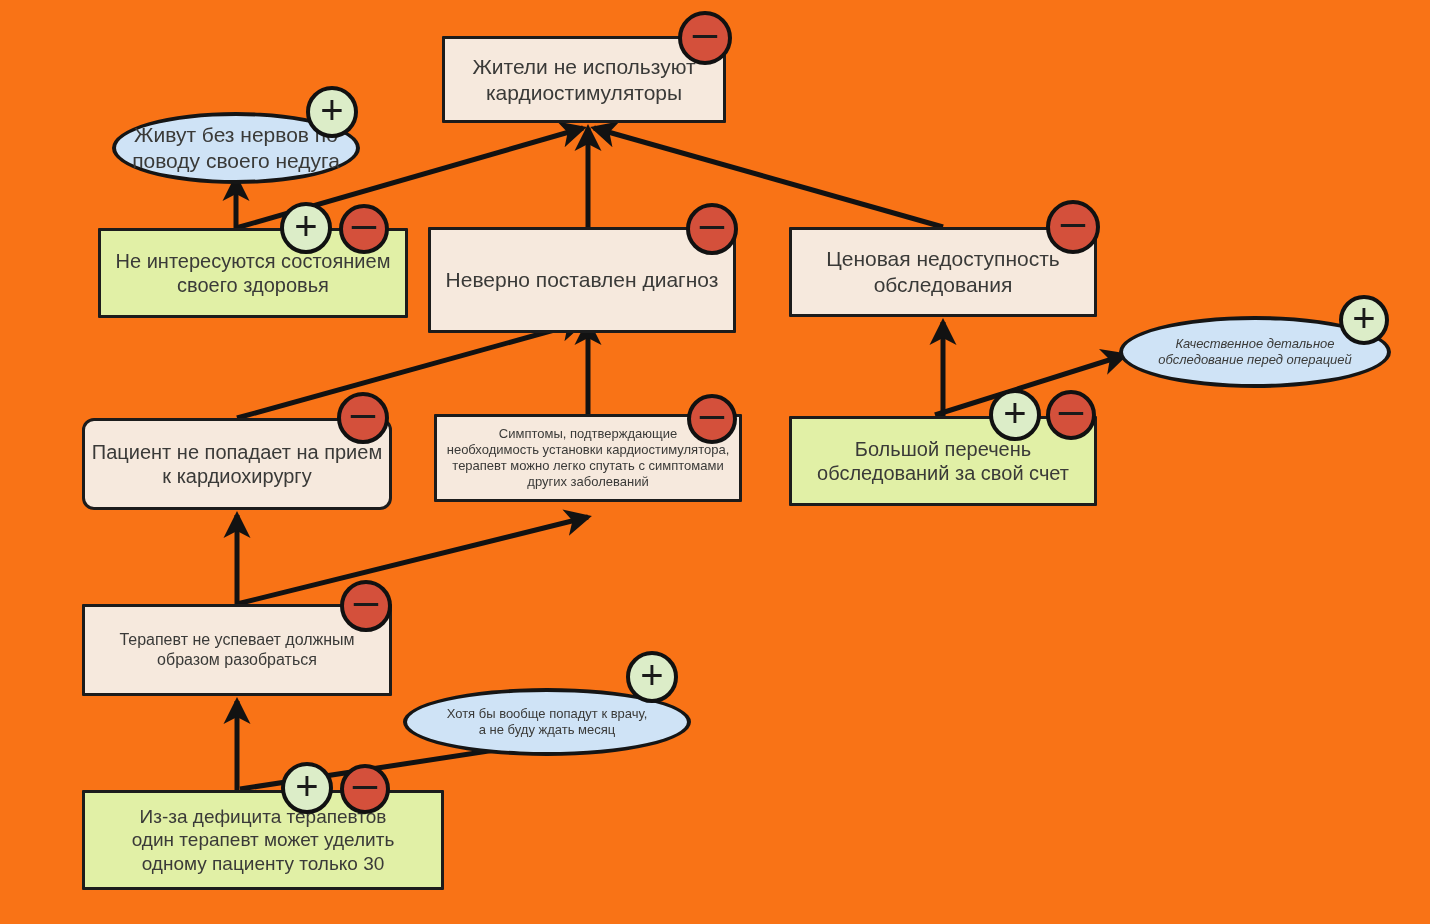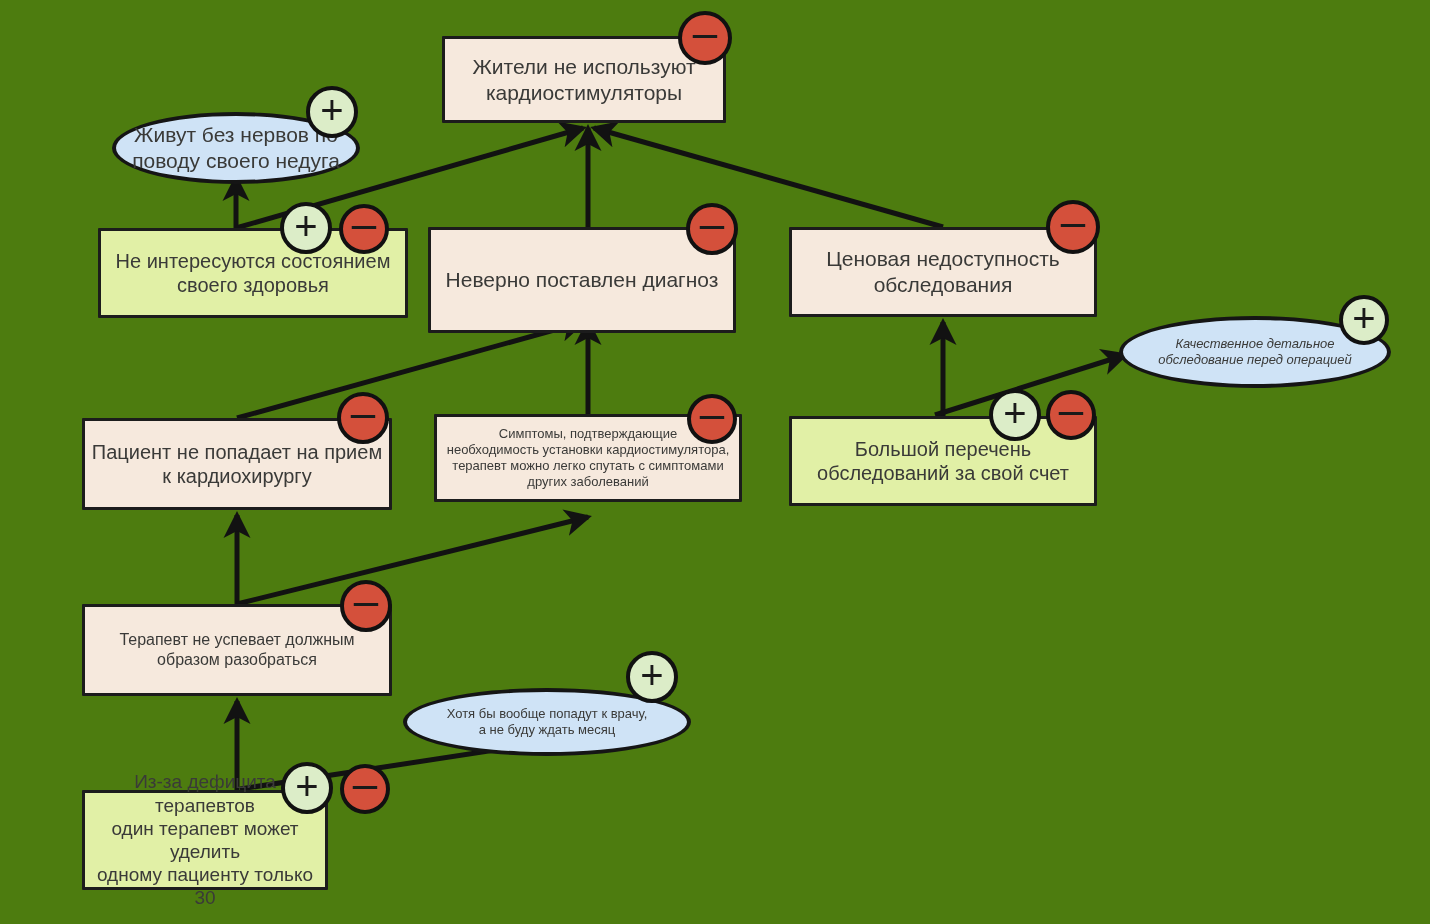--- a/index.html
+++ b/index.html
@@ -4,21 +4,21 @@
 <style>
   html, body {
     margin: 0;
     padding: 0;
     background: #ffffff;
   }
   #canvas {
     position: relative;
     width: 1430px;
     height: 924px;
-    background: #4d7c0f;
+    background: #f97316;
     font-family: "Liberation Sans", sans-serif;
     overflow: hidden;
   }
   #edges {
     position: absolute;
     left: 0;
     top: 0;
     width: 1430px;
     height: 924px;
     pointer-events: none;
@@ -122,21 +122,21 @@
         <div class="node box beige" style="left: 789px; top: 227px; width: 308px; height: 90px; font-size: 21px;">Ценовая недоступность
 обследования</div>
         <div class="badge minus" style="left: 1046px; top: 200px; width: 54px; height: 54px;">–</div>
       </div>
       <div style="position: absolute; left: 0px; top: 0px;">
         <div class="node ellipse" style="left: 1119px; top: 316px; width: 272px; height: 72px; font-size: 13px; font-style: italic;">Качественное детальное
 обследование перед операцией</div>
         <div class="badge plus" style="left: 1339px; top: 295px; width: 50px; height: 50px;">+</div>
       </div>
       <div style="position: absolute; left: 0px; top: 0px;">
-        <div class="node box beige" style="left: 82px; top: 418px; width: 310px; height: 92px; font-size: 20px;">Пациент не попадает на прием
+        <div class="node box beige" style="left: 82px; top: 418px; width: 310px; height: 92px; font-size: 20px; border-radius: 12px;">Пациент не попадает на прием
 к кардиохирургу</div>
         <div class="badge minus" style="left: 337px; top: 392px; width: 52px; height: 52px;">–</div>
       </div>
       <div style="position: absolute; left: 0px; top: 0px;">
         <div class="node box beige" style="left: 434px; top: 414px; width: 308px; height: 88px; font-size: 13px;">Симптомы, подтверждающие
 необходимость установки кардиостимулятора,
 терапевт можно легко спутать с симптомами
 других заболеваний</div>
         <div class="badge minus" style="left: 687px; top: 394px; width: 50px; height: 50px;">–</div>
       </div>
@@ -150,21 +150,21 @@
         <div class="node box beige" style="left: 82px; top: 604px; width: 310px; height: 92px; font-size: 16px;">Терапевт не успевает должным
 образом разобраться</div>
         <div class="badge minus" style="left: 340px; top: 580px; width: 52px; height: 52px;">–</div>
       </div>
       <div style="position: absolute; left: 0px; top: 0px;">
         <div class="node ellipse" style="left: 403px; top: 688px; width: 288px; height: 68px; font-size: 13px;">Хотя бы вообще попадут к врачу,
 а не буду ждать месяц</div>
         <div class="badge plus" style="left: 626px; top: 651px; width: 52px; height: 52px;">+</div>
       </div>
       <div style="position: absolute; left: 0px; top: 0px;">
-        <div class="node box green" style="left: 82px; top: 790px; width: 246px; height: 100px; font-size: 19px;">Из-за дефицита терапевтов
+        <div class="node box green" style="left: 82px; top: 790px; width: 362px; height: 100px; font-size: 19px;">Из-за дефицита терапевтов
 один терапевт может уделить
 одному пациенту только 30</div>
         <div class="badge plus" style="left: 281px; top: 762px; width: 52px; height: 52px;">+</div>
         <div class="badge minus" style="left: 340px; top: 764px; width: 50px; height: 50px;">–</div>
       </div>
     </div>
 
 </div>
 
 </body></html>

